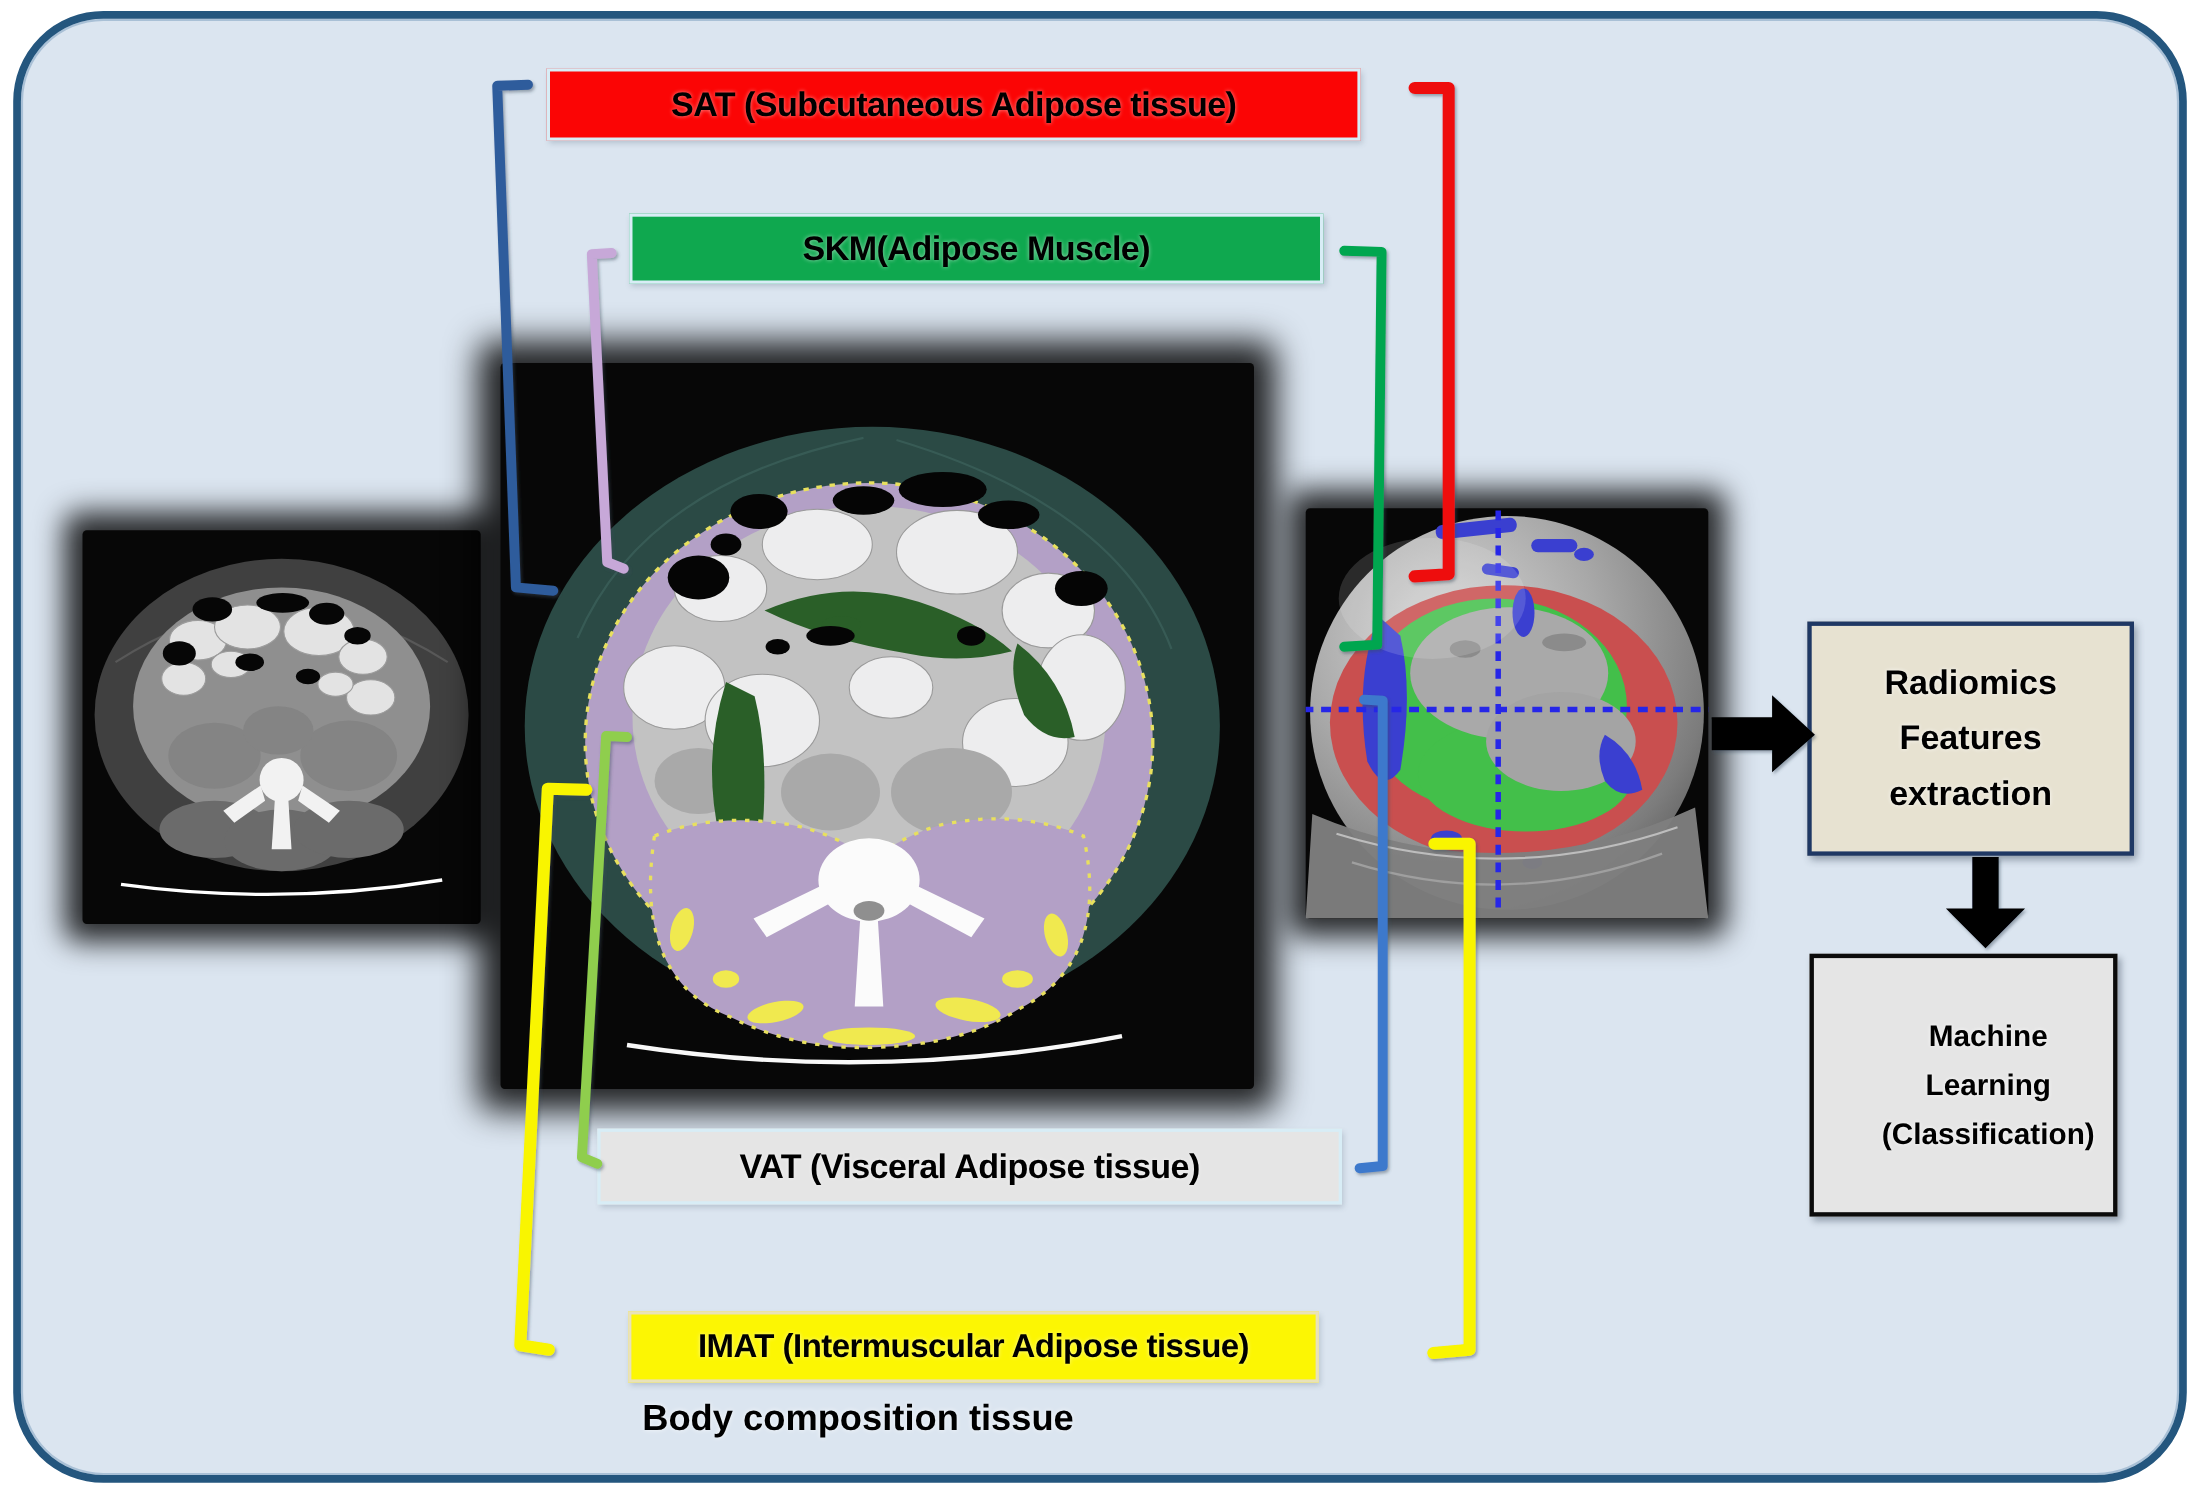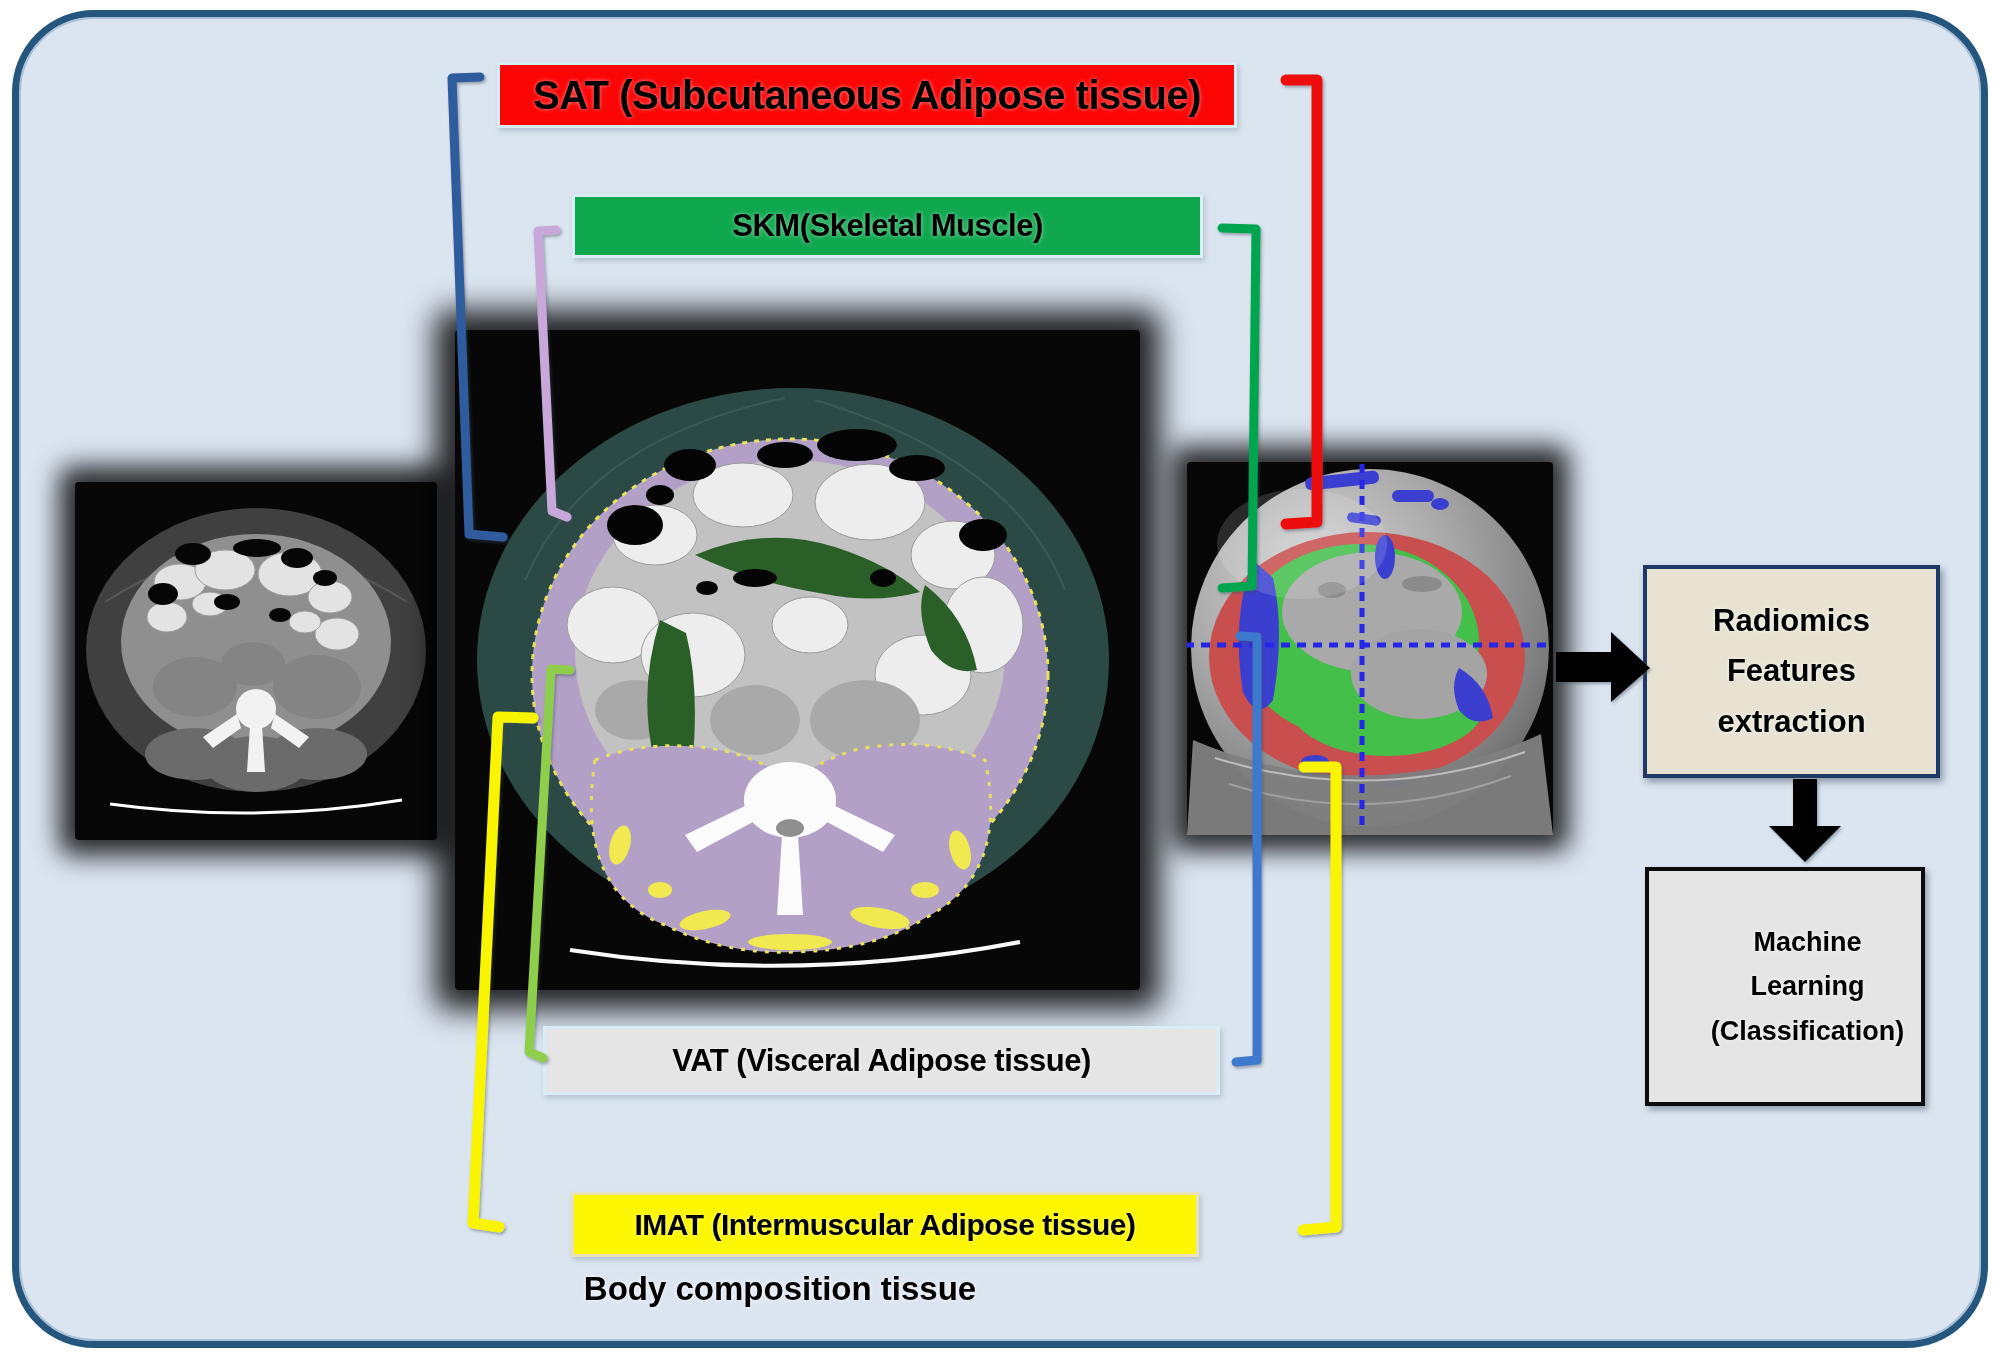--- a/index.html
+++ b/index.html
@@ -11,21 +11,21 @@
     position:absolute;left:12px;top:10px;width:1976px;height:1338px;
     background:#dbe5f0;border:7px solid #24567e;border-radius:82px;
     box-shadow:inset 0 0 0 2px #a9c0d6;box-sizing:border-box;
   }
   .banner{
     position:absolute;display:flex;align-items:center;justify-content:center;
     font-weight:bold;color:#000;border:3px solid #d8edf6;box-sizing:border-box;
     box-shadow:2px 3px 5px rgba(70,90,110,0.25);
   }
   .banner span{text-shadow:0 0 4px rgba(255,255,255,0.55);letter-spacing:-0.5px;white-space:nowrap;}
-  #sat-banner { left:497px;top:62px;  width:740px;height:66px;background:#fb0505;font-size:40px;}
+  #sat-banner { left:497px;top:62px;  width:740px;height:66px;background:#fb0505;font-size:31px;}
   #skm-banner { left:572px;top:194px; width:631px;height:64px;background:#0fa84f;font-size:31px;}
   #vat-banner { left:543px;top:1026px;width:677px;height:69px;background:#e5e5e5;font-size:31px;}
   #imat-banner{ left:557px;top:1192px;width:628px;height:65px;background:#fcf603;font-size:30px;border-color:#e9e2b9;margin-left:14px;}
   .caption{
     position:absolute;left:520px;top:1270px;width:520px;text-align:center;
     font-size:33px;font-weight:bold;color:#000;text-shadow:0 0 5px rgba(255,255,255,0.8);
   }
   .ct-frame{position:absolute;background:#070707;box-shadow:0 0 26px 16px rgba(0,0,0,0.82);border-radius:4px;}
   #ct-left  {left:75px; top:482px;width:362px;height:358px;}
   #ct-mid   {left:455px;top:330px;width:685px;height:660px;box-shadow:0 0 30px 20px rgba(0,0,0,0.85);}
@@ -197,21 +197,21 @@
         <line x1="175" y1="2" x2="175" y2="370"></line>
       </g>
       <ellipse cx="115" cy="82" rx="85" ry="55" fill="#ffffff" opacity="0.14"></ellipse>
     </svg>
   </div>
 
   <div class="banner" id="sat-banner">
     <span>SAT (Subcutaneous Adipose tissue)</span>
   </div>
   <div class="banner" id="skm-banner">
-    <span>SKM(Skeletal Muscle)</span>
+    <span>SKM(Adipose Muscle)</span>
   </div>
   <div class="banner" id="vat-banner">
     <span>VAT (Visceral Adipose tissue)</span>
   </div>
   <div class="banner" id="imat-banner">
     <span>IMAT (Intermuscular Adipose tissue)</span>
   </div>
 
   <div class="caption">Body composition tissue</div>
 

